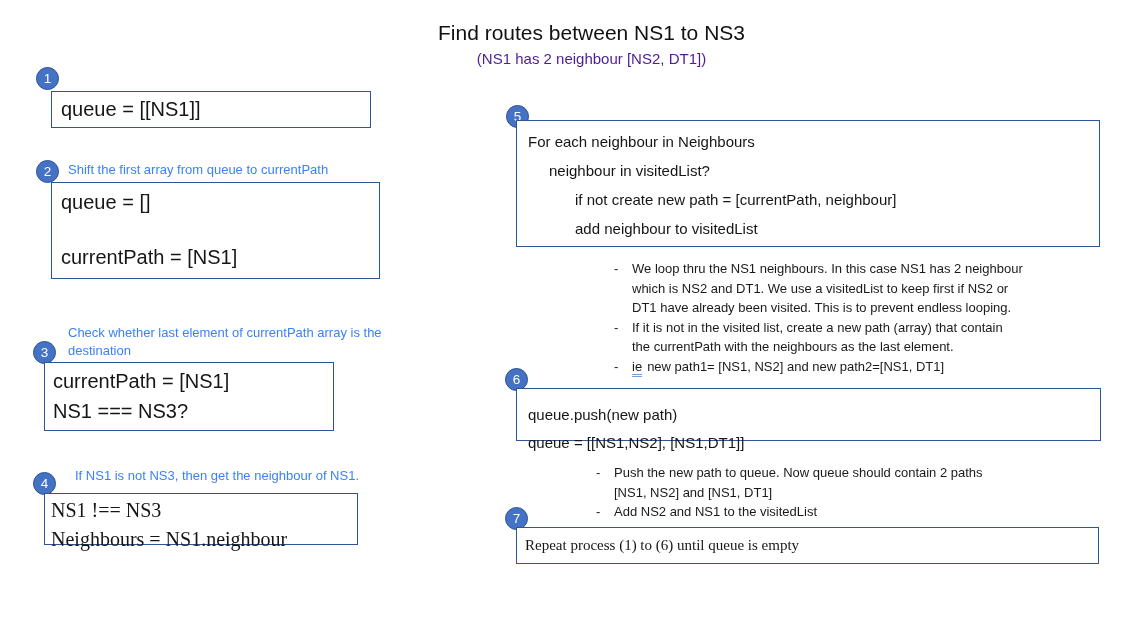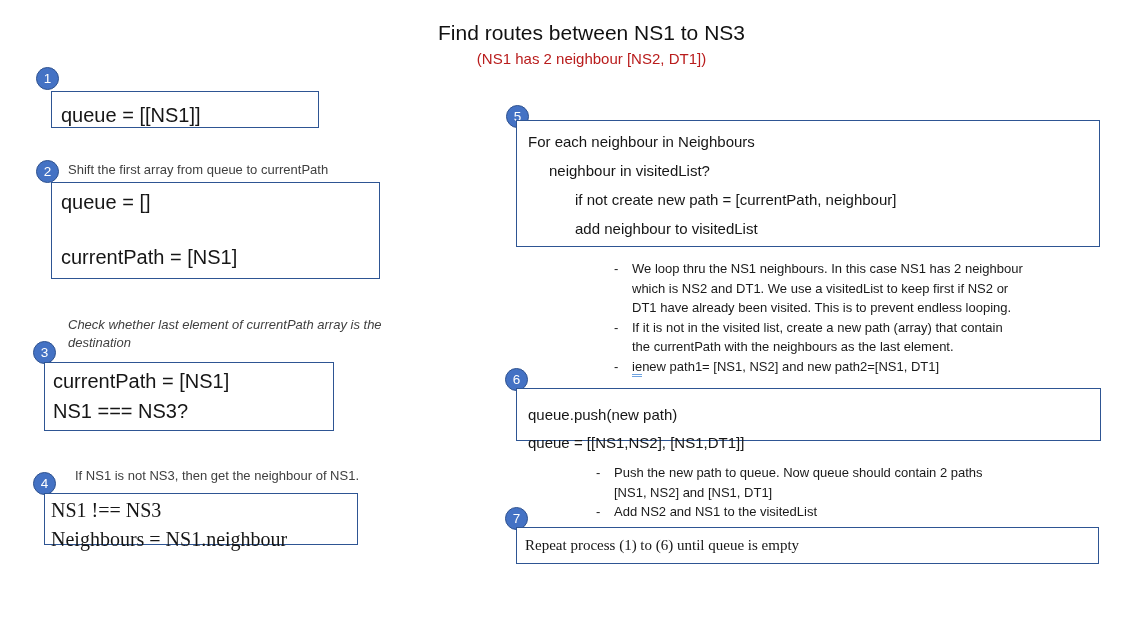--- a/index.html
+++ b/index.html
@@ -13,69 +13,69 @@
   body{
     width:1143px;height:619px;background:#ffffff;position:relative;overflow:hidden;
     font-family:"Liberation Sans", sans-serif;color:var(--text);
   }
   .title{
     position:absolute;left:319px;top:21px;width:545px;text-align:center;
     font-size:21px;color:#111;
   }
   .subtitle{
     position:absolute;left:319px;top:50px;width:545px;text-align:center;
-    font-size:15px;color:#b91c1c;
+    font-size:15px;color:#4c1d95;
   }
   .badge{
     position:absolute;width:23px;height:23px;border-radius:50%;
     background:var(--badge-fill);border:1.5px solid var(--badge-border);
     color:#fff;font-size:13.5px;display:flex;align-items:center;justify-content:center;
     box-sizing:border-box;z-index:1;
   }
   .box{
     position:absolute;background:#fff;border:1.7px solid var(--box-border);
     box-sizing:border-box;z-index:2;
   }
   .code{font-size:20px;color:var(--text);white-space:nowrap;}
   .code-r{font-size:15px;color:var(--text);white-space:nowrap;}
   .steplabel{
-    position:absolute;font-size:13px;color:#404040;line-height:18px;z-index:3;
+    position:absolute;font-size:13px;color:#3b82f6;line-height:18px;z-index:3;
   }
   .box-flex{display:flex;align-items:center;}
   .ind1{padding-left:21px;}
   .ind2{padding-left:47px;}
   .notes{position:absolute;font-size:13px;color:#1a1a1a;z-index:3;}
   .note-row{display:flex;align-items:flex-start;}
   .note-dash{width:18px;flex:0 0 18px;line-height:19.5px;}
   .note-body{flex:1;}
   .note-line{line-height:19.5px;white-space:nowrap;}
-  .misspell{border-bottom:3px double var(--misspell);text-align:center;}
+  .misspell{border-bottom:3px double var(--misspell);margin-right:5px;text-align:center;}
 </style>
 </head>
 <body>
 
 <div>
 
   <div class="title">Find routes between NS1 to NS3</div>
   <div class="subtitle">(NS1 has 2 neighbour [NS2, DT1])</div>
 
   <div class="badge" style="left:36px;top:67px;">1</div>
-  <div class="box box-flex" style="left:51px;top:91px;width:268px;height:37px;padding-left:9px;align-items:flex-end;">
+  <div class="box box-flex" style="left:51px;top:91px;width:320px;height:37px;padding-left:9px;">
     <div class="code">queue = [[NS1]]</div>
   </div>
 
   <div class="badge" style="left:36px;top:160px;">2</div>
   <div class="steplabel" style="left:68px;top:161px;width:330px;">Shift the first array from queue to currentPath</div>
   <div class="box" style="left:51px;top:182px;width:329px;height:97px;padding:8px 0 0 9px;">
     <div class="code">queue = []</div>
     <div class="code" style="margin-top:32px;">currentPath = [NS1]</div>
   </div>
 
   <div class="badge" style="left:33px;top:341px;">3</div>
-  <div class="steplabel" style="left:68px;top:316px;width:358px;font-style:italic;">Check whether last element of currentPath array is the destination</div>
+  <div class="steplabel" style="left:68px;top:324px;width:358px;">Check whether last element of currentPath array is the destination</div>
   <div class="box" style="left:44px;top:362px;width:290px;height:69px;padding:3px 0 0 8px;line-height:30px;">
     <div class="code">currentPath = [NS1]</div>
     <div class="code">NS1 === NS3?</div>
   </div>
 
   <div class="badge" style="left:33px;top:472px;">4</div>
   <div class="steplabel" style="left:75px;top:467px;width:360px;">If NS1 is not NS3, then get the neighbour of NS1.</div>
   <div class="box" style="left:44px;top:493px;width:314px;height:52px;padding:2px 0 6px 6px;line-height:29px;font-family:Liberation Serif, serif;">
     <div class="code">NS1 !== NS3</div>
     <div class="code">Neighbours = NS1.neighbour</div>

